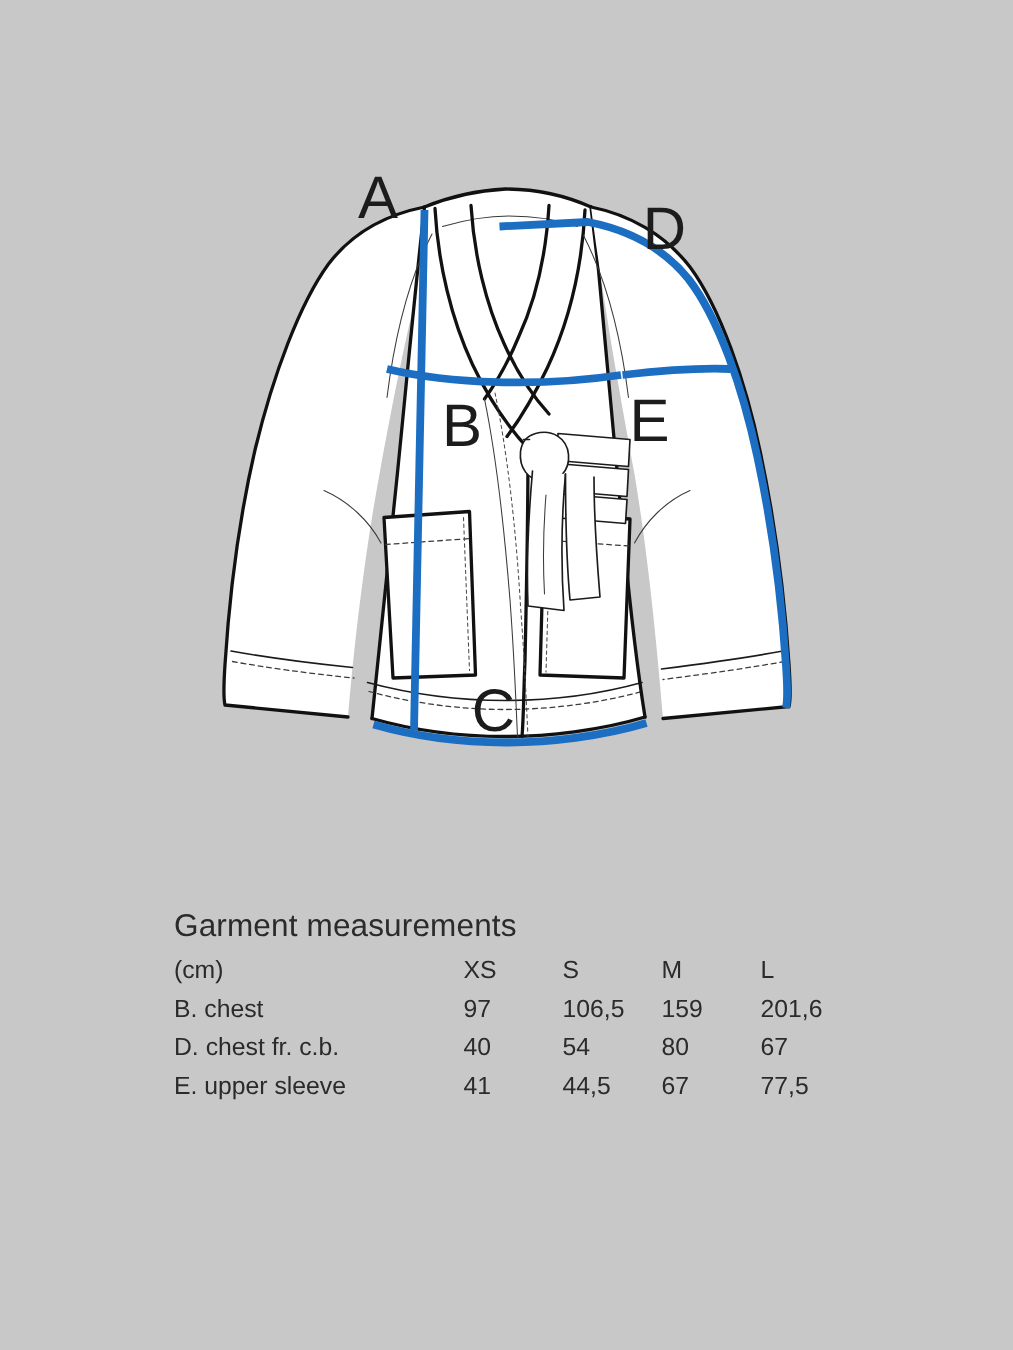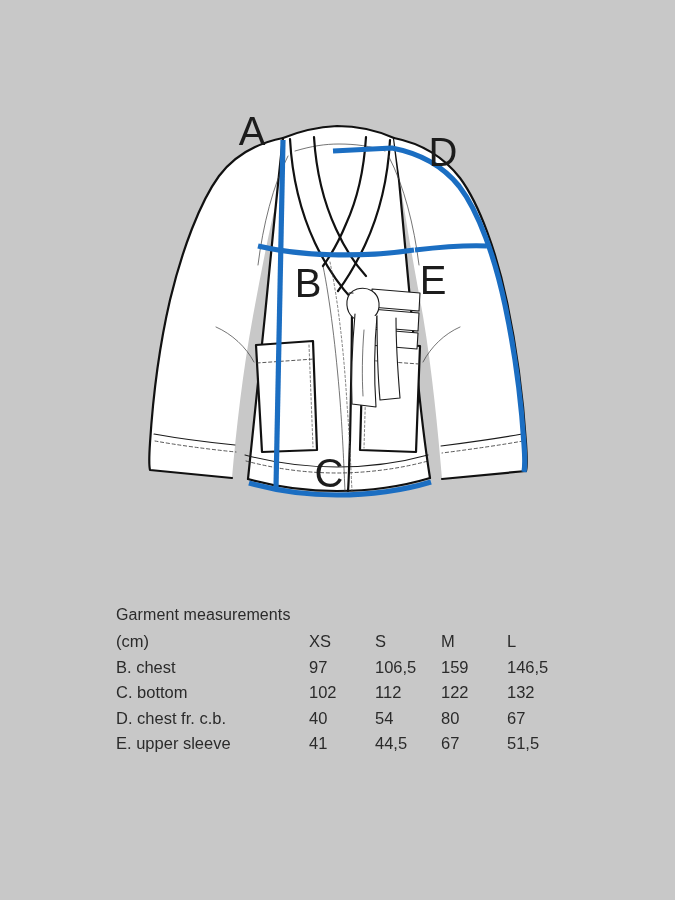--- a/index.html
+++ b/index.html
@@ -89,21 +89,21 @@
   }
 
   
   #measurements {
     position: absolute;
     left: 116px;
     top: 606px;
     width: 470px;
   }
   #measurements .table-title {
-    font-size: 16px;
+    font-size: 21px;
     letter-spacing: 0.1px;
     color: #2b2b2b;
     margin: 0 0 5px 0;
     white-space: nowrap;
   }
   table.size-table {
     border-collapse: collapse;
     border-spacing: 0;
     font-size: 16.5px;
     color: #2b2b2b;
@@ -269,40 +269,33 @@
           <th class="col-size">M</th>
           <th class="col-size">L</th>
         </tr>
       </thead>
       <tbody>
         <tr>
           <td class="col-label">B. chest</td>
           <td class="col-size">97</td>
           <td class="col-size">106,5</td>
           <td class="col-size">159</td>
-          <td class="col-size">146,5</td>
-        </tr>
-        <tr>
-          <td class="col-label">C. bottom</td>
-          <td class="col-size">102</td>
-          <td class="col-size">112</td>
-          <td class="col-size">122</td>
-          <td class="col-size">132</td>
+          <td class="col-size">201,6</td>
         </tr>
         <tr>
           <td class="col-label">D. chest fr. c.b.</td>
           <td class="col-size">40</td>
           <td class="col-size">54</td>
           <td class="col-size">80</td>
           <td class="col-size">67</td>
         </tr>
         <tr>
           <td class="col-label">E.  upper sleeve</td>
           <td class="col-size">41</td>
           <td class="col-size">44,5</td>
           <td class="col-size">67</td>
-          <td class="col-size">51,5</td>
+          <td class="col-size">77,5</td>
         </tr>
       </tbody>
     </table>
   </div>
 
 </div>
 
 </body></html>

